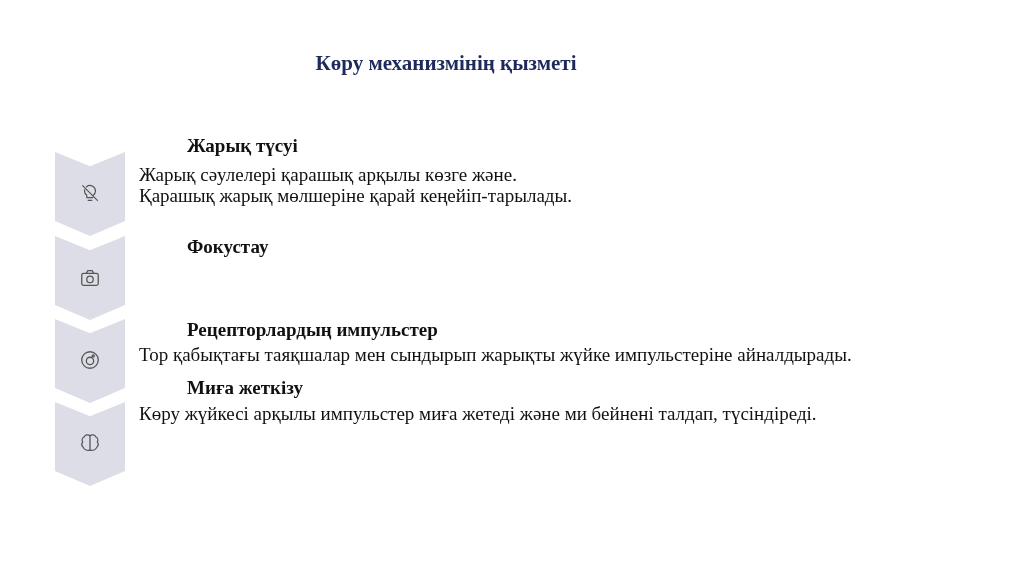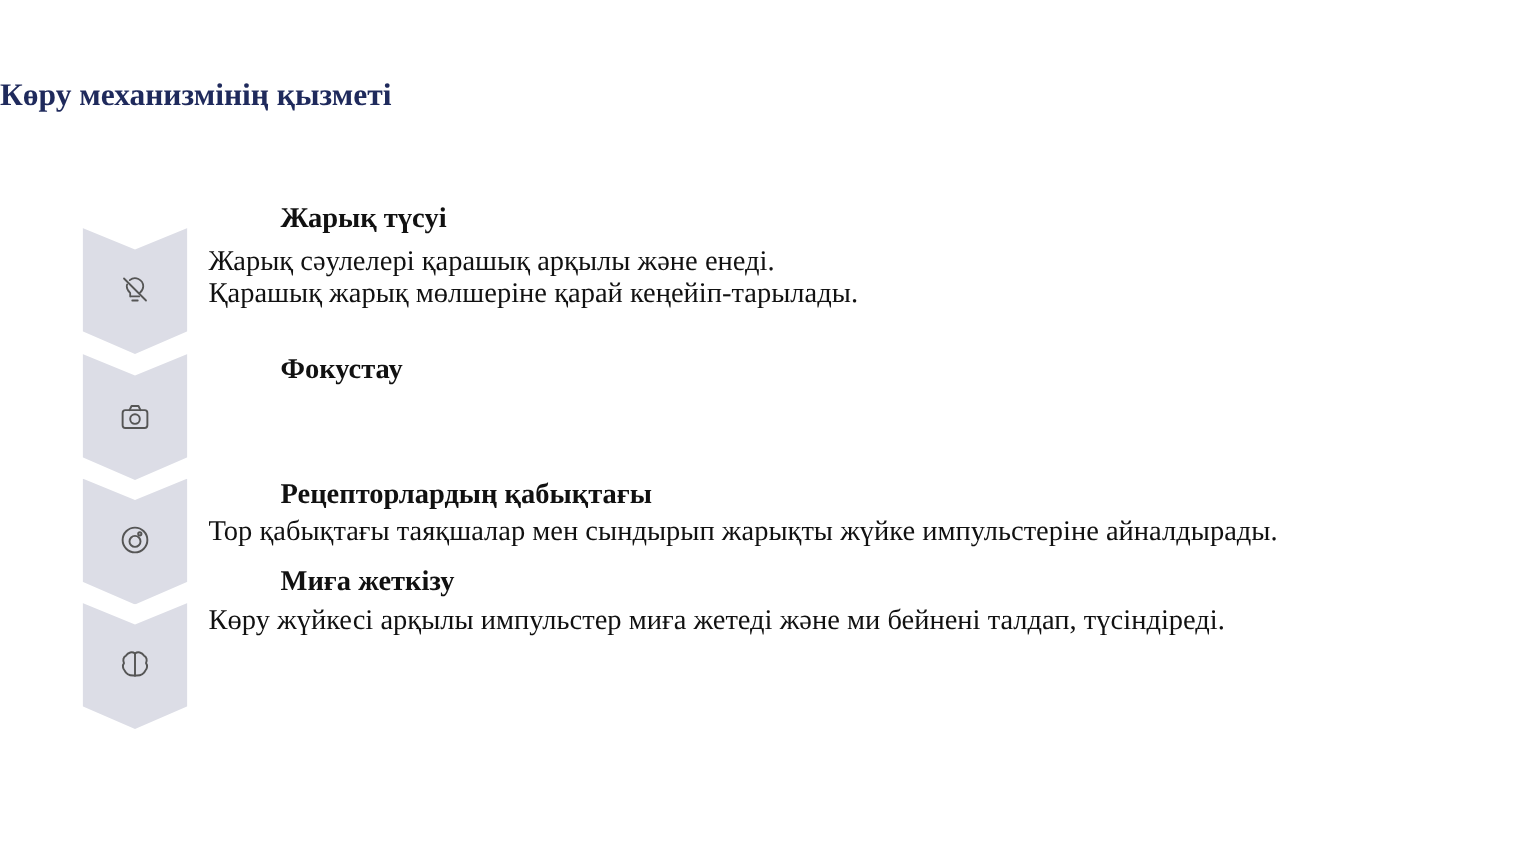--- a/index.html
+++ b/index.html
@@ -13,21 +13,21 @@
       position: relative;
       overflow: hidden;
       font-family: "Liberation Serif", "DejaVu Serif", serif;
       color: #111111;
     }
     .slide-title {
       position: absolute;
       left: 0;
       top: 49px;
       width: 892px;
-      text-align: left;
+      text-align: center;
       font-size: 21px;
       font-weight: bold;
       color: #1f2a5c;
       line-height: 28px;
     }
     .chevron {
       position: absolute;
       left: 55px;
       width: 70px;
       height: 84px;
@@ -109,30 +109,30 @@
         <path d="M12 4v16"></path>
         <path d="M12 4c-2-1.5-5-1-6.5 1.5C3.5 6.5 3 9 4 11c-1.2 1.5-1 4 .5 5.5 1 2.5 4 3.8 7.5 3.5"></path>
         <path d="M12 4c2-1.5 5-1 6.5 1.5C20.5 6.5 21 9 20 11c1.2 1.5 1 4-.5 5.5-1 2.5-4 3.8-7.5 3.5"></path>
       </svg>
     </div>
   </div>
 
   <div class="step" style="top:134px;">
     <div class="step-heading">Жарық түсуі</div>
     <div style="height:6px;"></div>
-    <div class="step-line">Жарық сәулелері қарашық арқылы және енеді.</div>
+    <div class="step-line">Жарық сәулелері қарашық арқылы көзге және.</div>
     <div class="step-line">Қарашық жарық мөлшеріне қарай кеңейіп-тарылады.</div>
   </div>
 
   <div class="step" style="top:235px;">
     <div class="step-heading">Фокустау</div>
   </div>
 
   <div class="step" style="top:318px;">
-    <div class="step-heading">Рецепторлардың қабықтағы</div>
+    <div class="step-heading">Рецепторлардың импульстер</div>
     <div style="height:2px;"></div>
     <div class="step-line">Тор қабықтағы таяқшалар мен сындырып жарықты жүйке импульстеріне айналдырады.</div>
   </div>
 
   <div class="step" style="top:376px;">
     <div class="step-heading">Миға жеткізу</div>
     <div style="height:3px;"></div>
     <div class="step-line">Көру жүйкесі арқылы импульстер миға жетеді және ми бейнені талдап, түсіндіреді.</div>
   </div>
 

